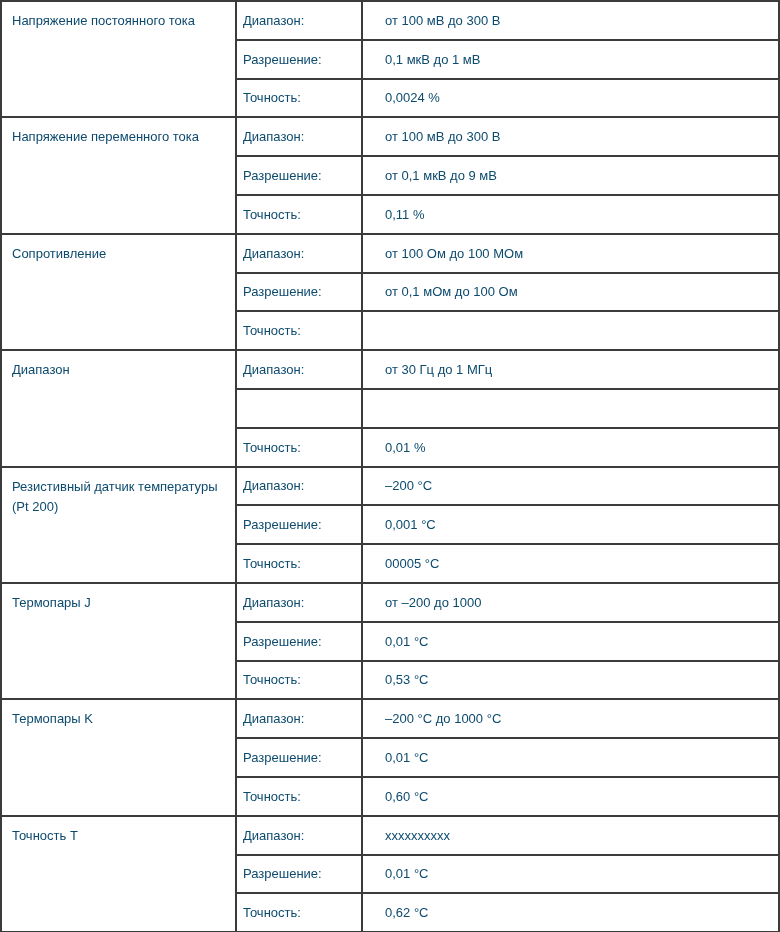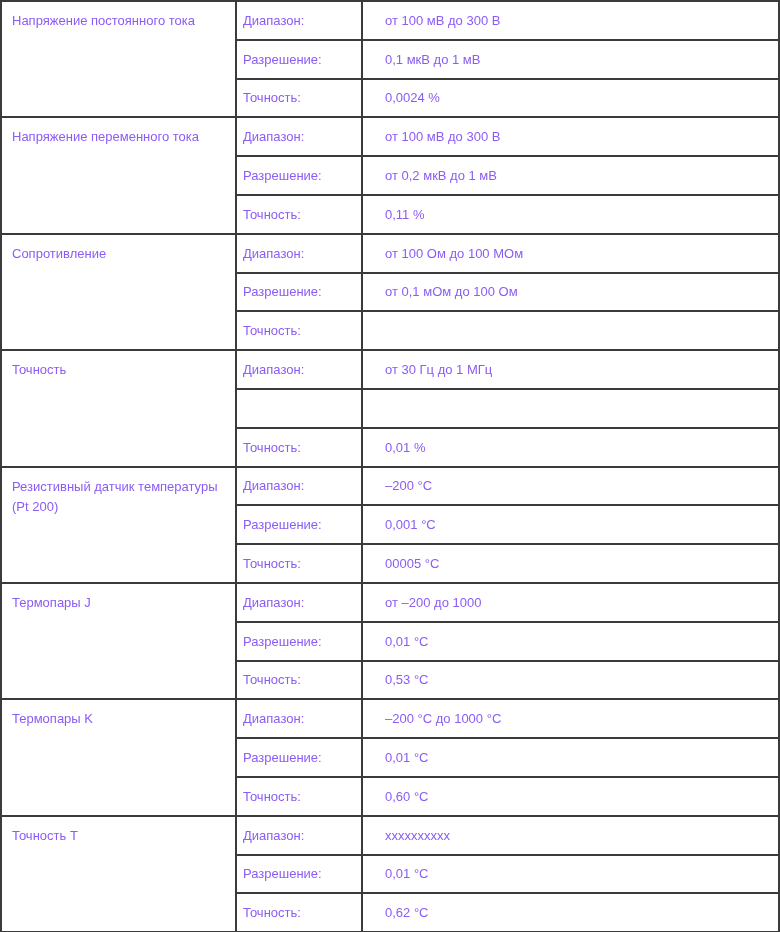--- a/index.html
+++ b/index.html
@@ -6,21 +6,21 @@
     margin: 0;
     padding: 0;
     background: #ffffff;
   }
   .specs-table {
     border-collapse: collapse;
     width: 778px;
     table-layout: fixed;
     font-family: "Liberation Sans", sans-serif;
     font-size: 13px;
-    color: #8b5cf6;
+    color: #0c4a6e;
     margin: 0;
   }
   .specs-table td {
     border: 2px solid #3b3b3b;
     height: 36.8px;
     padding: 0 8px;
     vertical-align: middle;
     overflow: hidden;
     background: #ffffff;
   }
@@ -63,41 +63,41 @@
         <td class="label">Точность:</td>
         <td class="value">0,0024 %</td>
       </tr>
       <tr>
         <td rowspan="3" class="param">Напряжение переменного тока</td>
         <td class="label">Диапазон:</td>
         <td class="value">от 100 мВ до 300 В</td>
       </tr>
       <tr>
         <td class="label">Разрешение:</td>
-        <td class="value">от 0,2 мкВ до 1 мВ</td>
+        <td class="value">от 0,1 мкВ до 9 мВ</td>
       </tr>
       <tr>
         <td class="label">Точность:</td>
         <td class="value">0,11 %</td>
       </tr>
       <tr>
         <td rowspan="3" class="param">Сопротивление</td>
         <td class="label">Диапазон:</td>
         <td class="value">от 100 Ом до 100 МОм</td>
       </tr>
       <tr>
         <td class="label">Разрешение:</td>
         <td class="value">от 0,1 мОм до 100 Ом</td>
       </tr>
       <tr>
         <td class="label">Точность:</td>
         <td class="value"></td>
       </tr>
       <tr>
-        <td rowspan="3" class="param">Точность</td>
+        <td rowspan="3" class="param">Диапазон</td>
         <td class="label">Диапазон:</td>
         <td class="value">от 30 Гц до 1 МГц</td>
       </tr>
       <tr>
         <td class="label"></td>
         <td class="value"></td>
       </tr>
       <tr>
         <td class="label">Точность:</td>
         <td class="value">0,01 %</td>

